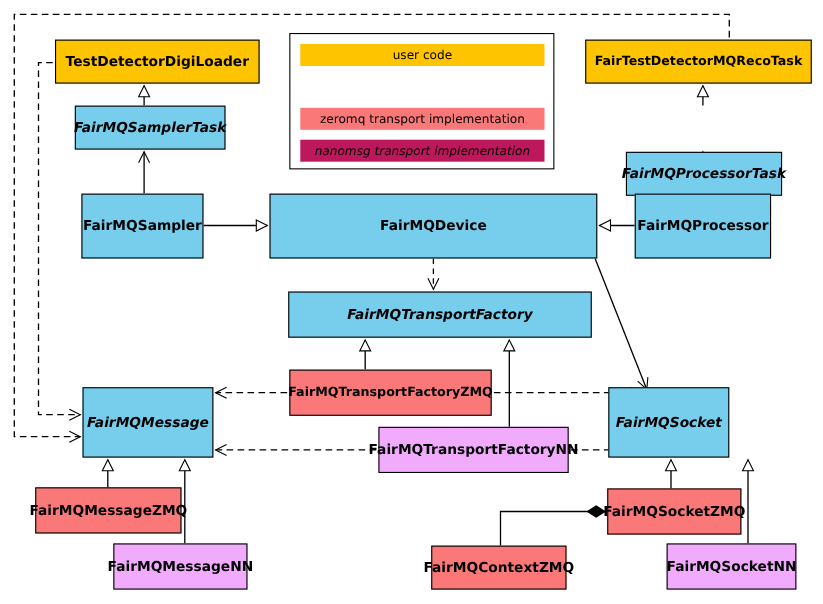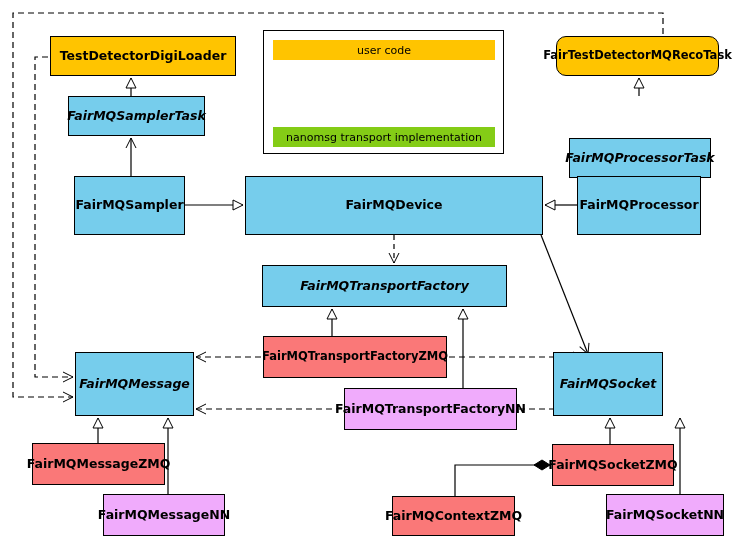--- a/index.html
+++ b/index.html
@@ -88,48 +88,51 @@
       <path d="M680,494 L680,418" marker-end="url(#hollowTri)"></path>
 
       <path d="M550,465 L455,465 L455,496" marker-start="url(#blackDiamond)"></path>
     </g>
   </svg>
 
   <div id="legend">
     <div class="legend-row lr0" style="background: rgb(255, 196, 0);">
       <span>user code</span>
     </div>
-    <div class="legend-row lr3" style="background: #84cc16;">
+    <div class="legend-row lr2" style="background: rgb(250, 120, 120);">
+      <span>zeromq transport implementation</span>
+    </div>
+    <div class="legend-row lr3" style="background: #be185d; font-style: italic;">
       <span>nanomsg transport implementation</span>
     </div>
   </div>
 
   <div id="nodes-layer">
       <div class="box b-user bold" style="left: 50px; top: 36px; width: 186px; height: 40px; font-size: 12.5px;">
         <span>TestDetectorDigiLoader</span>
       </div>
-      <div class="box b-user bold" style="left: 556px; top: 36px; width: 163px; height: 40px; font-size: 11.5px; border-radius: 10px;">
+      <div class="box b-user bold" style="left: 532px; top: 36px; width: 206px; height: 40px; font-size: 11.5px;">
         <span>FairTestDetectorMQRecoTask</span>
       </div>
       <div class="box b-fw bolditalic" style="left: 68px; top: 96px; width: 137px; height: 40px; font-size: 12.5px;">
         <span>FairMQSamplerTask</span>
       </div>
       <div class="box b-fw bolditalic" style="left: 569px; top: 96px; width: 142px; height: 40px; font-size: 12.5px; margin-top: 42px;">
         <span>FairMQProcessorTask</span>
       </div>
       <div class="box b-fw bold" style="left: 74px; top: 176px; width: 111px; height: 59px; font-size: 12.5px;">
         <span>FairMQSampler</span>
       </div>
       <div class="box b-fw bold" style="left: 245px; top: 176px; width: 298px; height: 59px; font-size: 12.5px;">
         <span>FairMQDevice</span>
       </div>
       <div class="box b-fw bold" style="left: 577px; top: 176px; width: 124px; height: 59px; font-size: 12.5px;">
         <span>FairMQProcessor</span>
       </div>
-      <div class="box b-fw bolditalic" style="left: 262px; top: 265px; width: 245px; height: 42px; font-size: 12.5px;">
+      <div class="box b-fw bolditalic" style="left: 262px; top: 265px; width: 276px; height: 42px; font-size: 12.5px;">
         <span>FairMQTransportFactory</span>
       </div>
       <div class="box b-zmq bold" style="left: 263px; top: 336px; width: 184px; height: 42px; font-size: 11.5px;">
         <span>FairMQTransportFactoryZMQ</span>
       </div>
       <div class="box b-nn bold" style="left: 344px; top: 388px; width: 173px; height: 42px; font-size: 12.5px;">
         <span>FairMQTransportFactoryNN</span>
       </div>
       <div class="box b-fw bolditalic" style="left: 75px; top: 352px; width: 119px; height: 64px; font-size: 12.5px;">
         <span>FairMQMessage</span>

